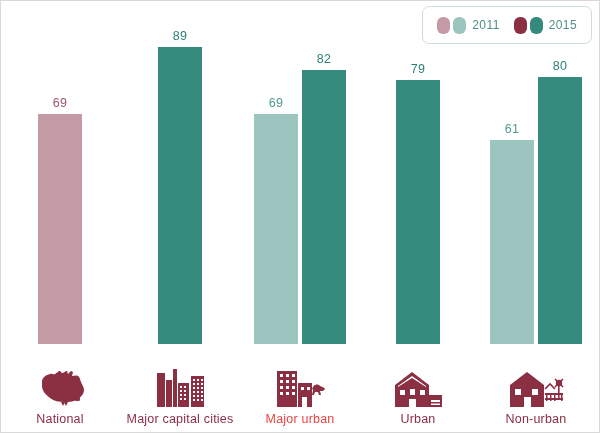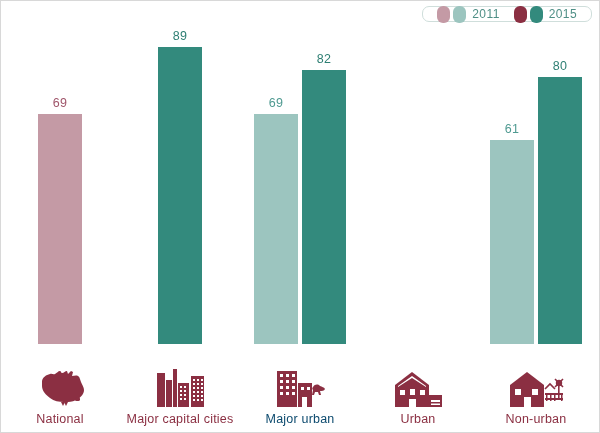--- a/index.html
+++ b/index.html
@@ -13,21 +13,21 @@
   #frame{
     position:absolute;inset:0;
     border:1px solid #d8d8d8;
     box-sizing:border-box;
   }
 
   
   #legend{
     position:absolute;
     right:8px;top:6px;
-    height:16px;
+    height:38px;
     display:flex;align-items:center;
     gap:14px;
     padding:0 14px;
     border:1px solid #cfdedb;
     border-radius:7px;
     background:#ffffff;
     box-sizing:border-box;
   }
   .legend-entry{display:flex;align-items:center;gap:6px;}
   .legend-swatches{display:flex;gap:3px;}
@@ -222,25 +222,29 @@
         </g>
         <rect fill="#8b2f42" x="24" y="14" width="14" height="24"></rect>
         <g fill="#ffffff">
           <rect x="27" y="18" width="3" height="3"></rect>
               <rect x="33" y="18" width="3" height="3"></rect>
           <rect x="28" y="28" width="5" height="10"></rect>
         </g>
         <path fill="#8b2f42" d="M39 18c2-3 5-3 7-1 2 1 4 1 5 3-1 2-3 2-5 2l1 4h-2l-1-3h-3l-1 3h-2l1-5c-1-1-1-2 0-3z"></path>
       </svg>
         </div>
-        <div class="cat-label" style="color: #0c4a6e;">Major urban</div>
+        <div class="cat-label" style="color: #ef4444;">Major urban</div>
       </div>
     </div>
     <div class="group" style="left: 360px; width: 116px;">
       <div class="bars" style="bottom: 89px;">
+        <div class="bar-wrap">
+          <div class="bar-value" style="color: rgb(46, 127, 115); bottom: 268px;">79</div>
+          <div class="bar" style="height: 264px; background: rgb(51, 138, 125);"></div>
+        </div>
       </div>
       <div class="axis-cell">
         <div class="icon-box">
           <svg width="52" height="38" viewBox="0 0 52 38">
         <path fill="#8b2f42" d="M3 16 L20 3 L37 16 L37 38 L3 38 Z"></path>
         <path fill="#ffffff" d="M20 7 L6 17 L6 18 L20 9 L34 18 L34 17 Z"></path>
         <g fill="#ffffff">
           <rect x="8" y="21" width="5" height="5"></rect>
               <rect x="18" y="20" width="5" height="6"></rect>
               <rect x="28" y="21" width="5" height="5"></rect>

